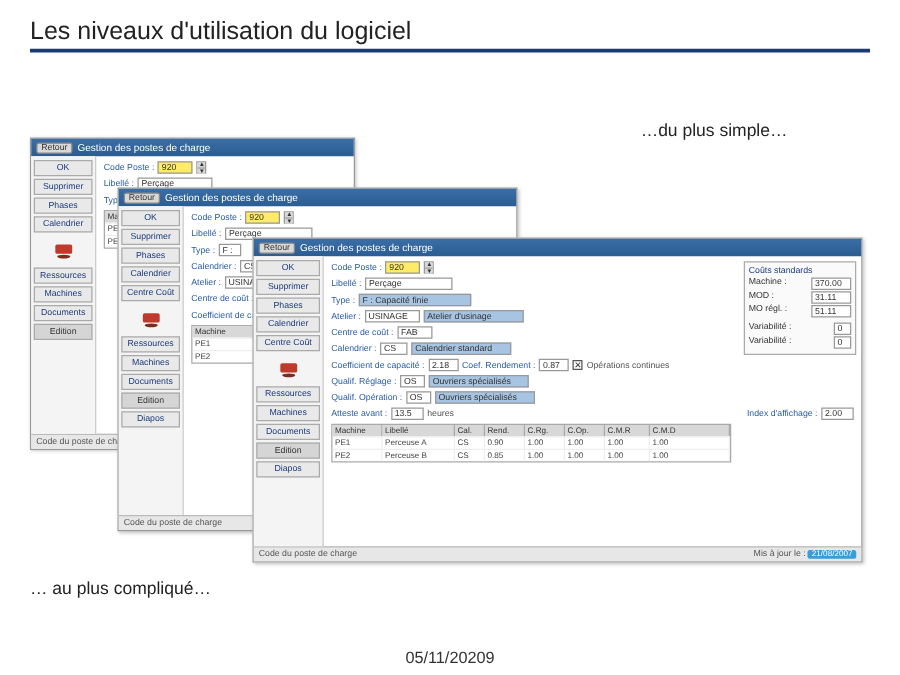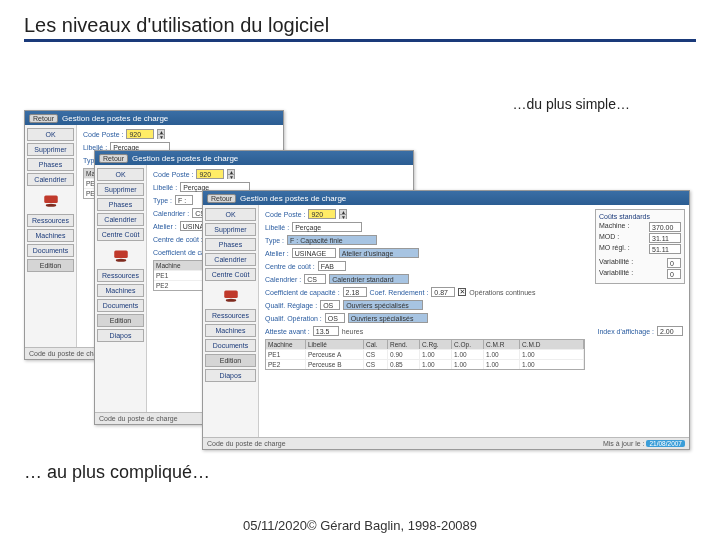--- a/index.html
+++ b/index.html
@@ -1,20 +1,20 @@
 <!DOCTYPE html>
 <html><head>
 <meta charset="utf-8">
 <style>
   * { box-sizing: border-box; margin: 0; padding: 0; }
   body { width: 720px; height: 540px; background: #fff; font-family: Arial, sans-serif; position: relative; overflow: hidden; }
   .title { font-size: 20px; padding: 14px 24px 2px; color: #222; }
   .title-underline { height: 3px; background: #1a3a7a; margin: 0 24px 6px; }
   .caption-top { position: absolute; right: 90px; top: 96px; font-size: 14px; color: #222; }
-  .caption-bottom { position: absolute; left: 24px; top: 462px; font-size: 18px; color: #222; }
+  .caption-bottom { position: absolute; left: 24px; top: 462px; font-size: 14px; color: #222; }
   .footer { position: absolute; left: 0; right: 0; bottom: 0; height: 30px; display: flex; justify-content: center; align-items: center; padding: 0 24px; font-size: 13px; color: #333; }
   .stage { position: absolute; left: 24px; top: 110px; width: 672px; height: 350px; }
 
   .win { position: absolute; background: #fff; border: 1px solid #999; box-shadow: 1px 1px 3px rgba(0,0,0,0.25); font-size: 8px; color: #333; }
   .titlebar { background: linear-gradient(#3a6ea5,#2b5d92); color: #fff; display: flex; align-items: center; height: 14px; padding: 0 4px; font-size: 8px; gap: 4px; }
   .titlebar .back { background: #d8d8d8; color: #333; border: 1px solid #888; padding: 0 3px; border-radius: 2px; font-size: 7px; }
   .body { display: flex; height: calc(100% - 14px - 12px); }
   .sidebar { width: 52px; background: #f4f4f4; border-right: 1px solid #ccc; display: flex; flex-direction: column; gap: 2px; padding: 3px 2px; }
   .sbtn { background: #e9e9e9; border: 1px solid #aaa; font-size: 7px; text-align: center; padding: 2px 0; color: #1a3a7a; }
   .sbtn.head { background: #d5d5d5; color: #333; }
@@ -343,15 +343,14 @@
     <div class="status">
       <span>Code du poste de charge</span>
       <span><span>Mis à jour le :</span> <span class="date-pill">21/08/2007</span></span>
     </div>
   </div>
 
 </div>
 
 <div class="footer">
   <span>05/11/2020</span>
-  <span>© Gérard Baglin, 1998-2008</span>
   <span>9</span>
 </div>
 
 </body></html>

